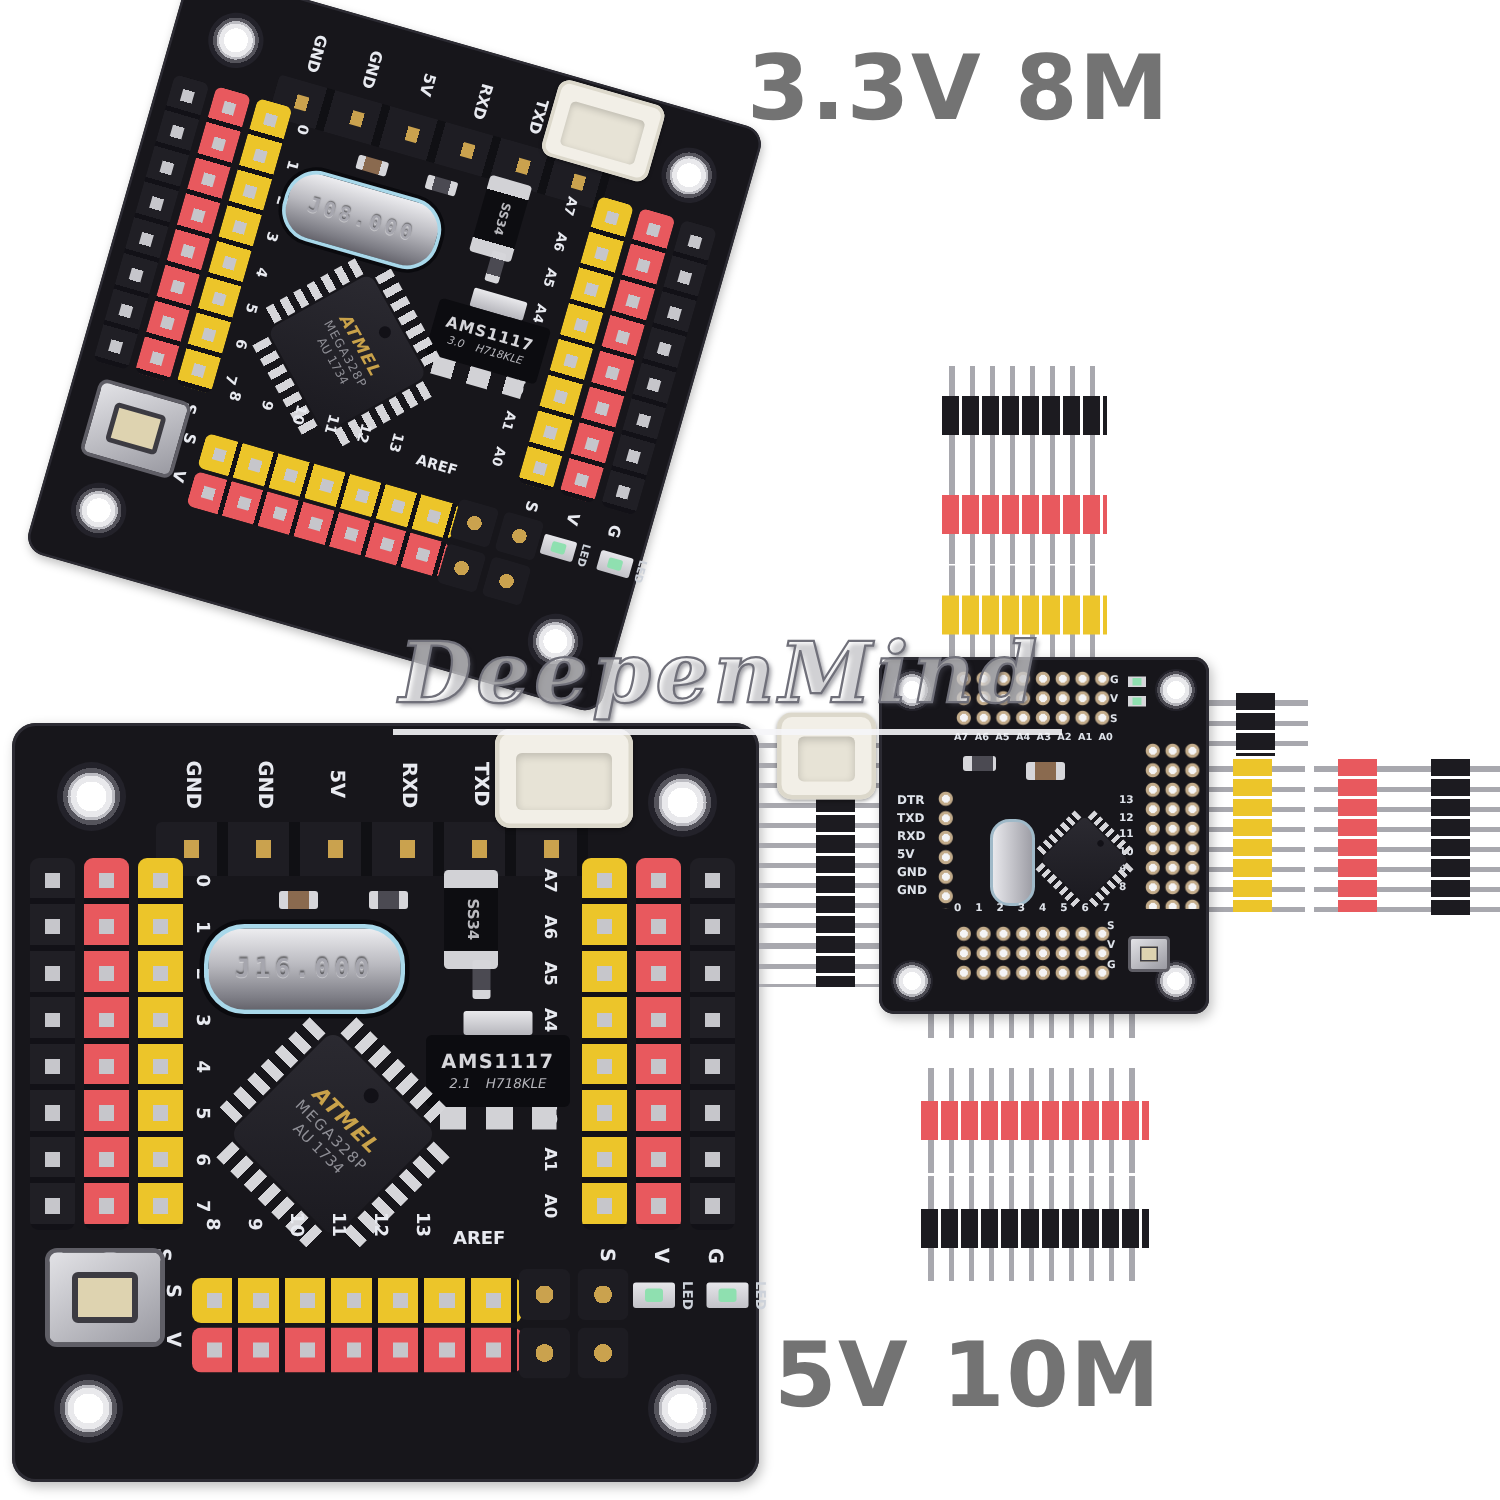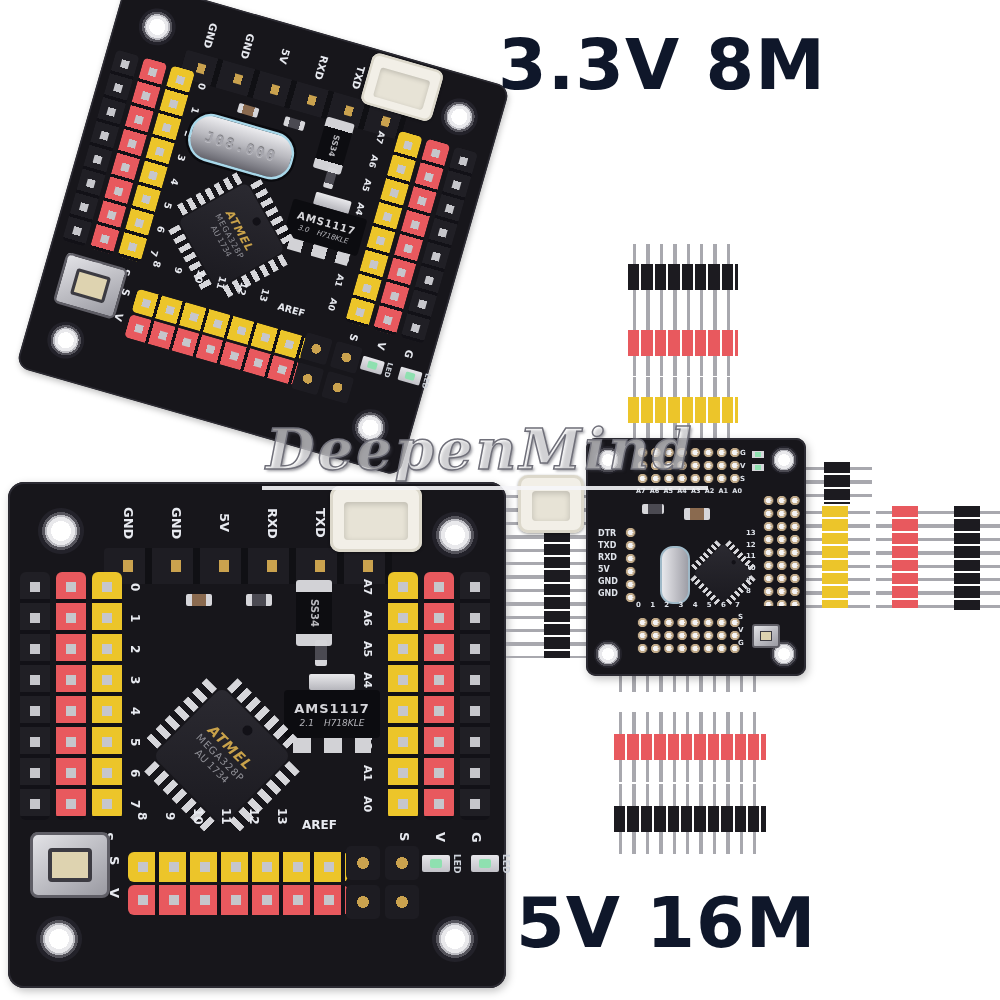--- a/index.html
+++ b/index.html
@@ -89,21 +89,21 @@
   .tiny{font-size:7px;font-weight:700;color:#dfe3ea;line-height:1}
   .tinycol{display:flex;flex-direction:column}
   .tinyrow{display:flex}
   .xtal-s{width:26px;height:54px;border-radius:13px;border:2px solid #9fb9c8;background:linear-gradient(90deg,#e8e8ec,#9e9ea6)}
   .btn-s{width:24px;height:20px;border-radius:3px;background:linear-gradient(145deg,#e2e2e6,#9a9aa2);border:2px solid #5f5e66;
          display:flex;align-items:center;justify-content:center}
   .btn-s i{width:10px;height:8px;background:#ded3b0;border:1px solid #3c3b42}
   .led-s{width:12px;height:7px;background:#d6d6da;position:relative}
   .led-s::after{content:"";position:absolute;inset:1px 3px;background:#8fe0b0}
   
-  .caption{font-weight:800;font-size:70px;color:#0f172a;letter-spacing:1px}
+  .caption{font-weight:800;font-size:60px;color:#737373;letter-spacing:1px}
   .watermark{font-family:"DejaVu Serif",serif;font-style:italic;font-weight:700;font-size:56px;letter-spacing:3px;
              color:rgba(255,255,255,.55);-webkit-text-stroke:1.5px #70707a;
              text-shadow:2px 2px 3px rgba(70,70,80,.55);
              border-bottom:4px solid rgba(245,245,248,.9);padding:0 14px 4px 4px;z-index:50}
 </style>
 </head>
 <body>
 
 <div class="abs caption" style="left:498px;top:24px">3.3V 8M</div>
 
@@ -293,20 +293,23 @@
   <div class="pins-v abs" style="left:380px;top:90px;--c:#ecc52a"></div>
   <div class="pins-v abs" style="left:416px;top:90px;--c:#e8595e"></div>
   <div class="pins-v abs" style="left:452px;top:90px;--c:#201f25"></div>
   <div class="rails-row abs" style="left:378px;top:344px">
 
   <span class="vlabel s13">S</span>
       <span class="vlabel s13">V</span>
       <span class="vlabel s13">G</span>
     </div>
 
+  <div class="xtal abs" style="left:128px;top:134px">
+    <span>J16.000</span>
+  </div>
   <div class="diode abs" style="left:288px;top:98px">
     <span class="vlabel s10">SS34</span>
   </div>
   <div class="ldo abs" style="left:276px;top:192px">
     <div class="tab"></div>
     <div class="bodyx">
       <span class="l1">AMS1117</span>
       <span class="l2">
           <i>2.1</i>
           <i>H718KLE</i>
@@ -497,13 +500,13 @@
       <span class="tiny">V</span>
       <span class="tiny">G</span>
     </div>
   <div class="btn-s abs" style="left:166px;top:186px">
       <i></i>
     </div>
 </div>
 
 <div class="abs watermark" style="left:262px;top:416px">DeepenMind</div>
 
-<div class="abs caption" style="left:516px;top:882px">5V 16M</div>
+<div class="abs caption" style="left:516px;top:882px">5V 10M</div>
 
 </body></html>

